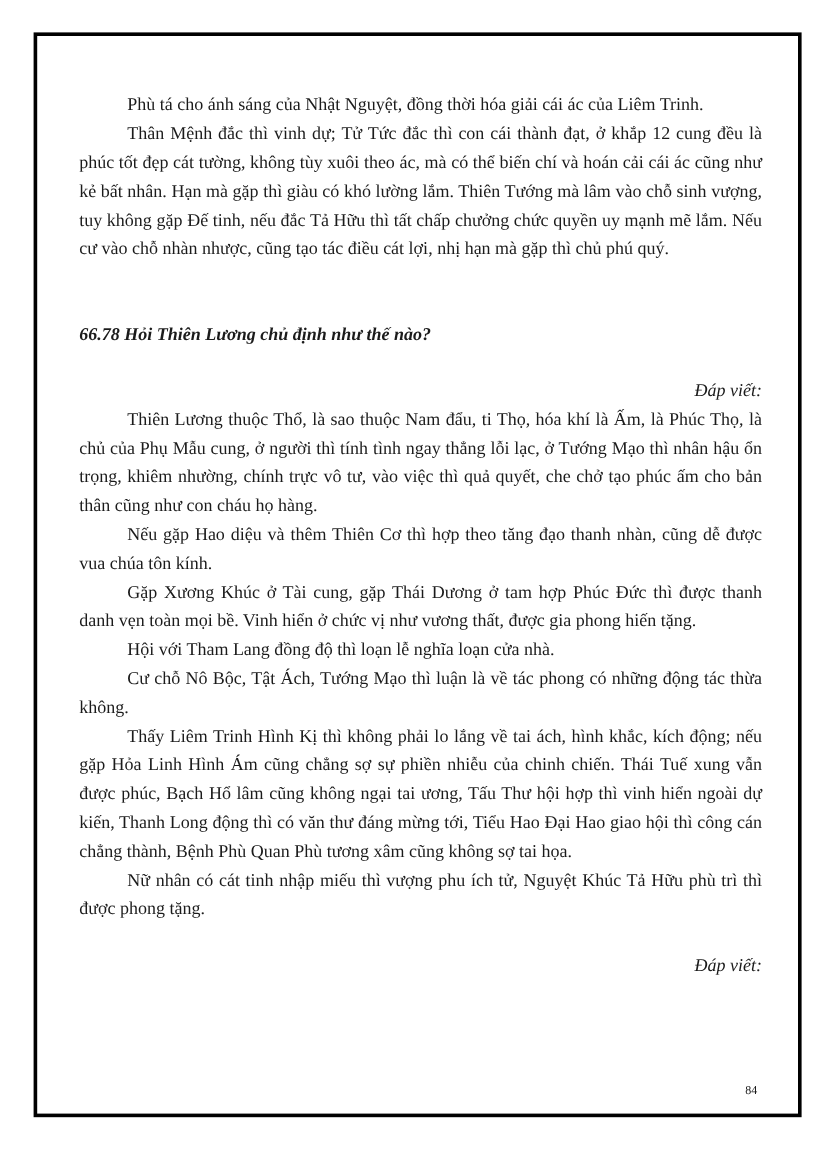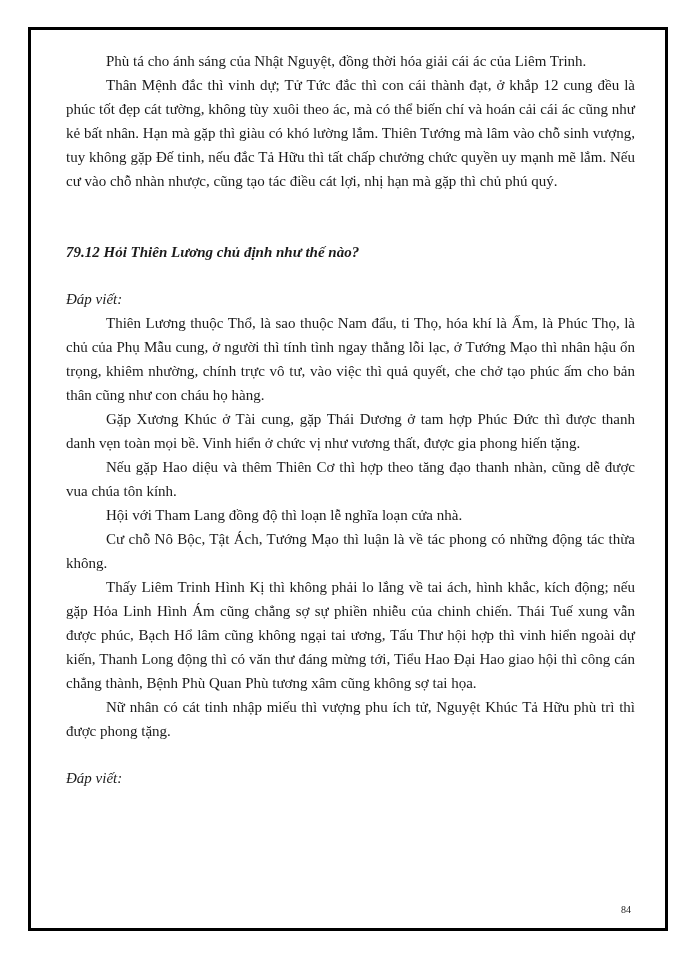--- a/index.html
+++ b/index.html
@@ -17,21 +17,21 @@
     width: 640px;
     height: 904px;
     box-sizing: border-box;
     border: 3px solid #000000;
     background: #ffffff;
   }
   .content {
     position: absolute;
     left: 35px;
     right: 30px;
-    top: 19px;
+    top: 46px;
     color: #1b1b1b;
     font-size: 15px;
     line-height: 24px;
     text-align: justify;
   }
   .para {
     margin: 0;
     text-indent: 40px;
   }
   .section-heading {
@@ -40,43 +40,43 @@
     line-height: 24px;
     font-weight: bold;
     font-style: italic;
     text-indent: 0;
     text-align: left;
   }
   .answer-label {
     margin: 23px 0 0 0;
     font-style: italic;
     text-indent: 0;
-    text-align: left;
+    text-align: right;
     font-family: Liberation Serif, serif;
   }
   .page-number {
     position: absolute;
     right: 34px;
     bottom: 13px;
     font-size: 10px;
     color: #1b1b1b;
   }
 </style>
 </head>
 <body>
 
 <div class="page">
   <div class="content">
     <p class="para">Phù tá cho ánh sáng của Nhật Nguyệt, đồng thời hóa giải cái ác của Liêm Trinh.</p>
     <p class="para">Thân Mệnh đắc thì vinh dự; Tử Tức đắc thì con cái thành đạt, ở khắp 12 cung đều là phúc tốt đẹp cát tường, không tùy xuôi theo ác, mà có thể biến chí và hoán cải cái ác cũng như kẻ bất nhân. Hạn mà gặp thì giàu có khó lường lắm. Thiên Tướng mà lâm vào chỗ sinh vượng, tuy không gặp Đế tinh, nếu đắc Tả Hữu thì tất chấp chưởng chức quyền uy mạnh mẽ lắm. Nếu cư vào chỗ nhàn nhược, cũng tạo tác điều cát lợi, nhị hạn mà gặp thì chủ phú quý.</p>
-    <p class="section-heading">79.12 Hỏi Thiên Lương chủ định như thế nào?</p>
+    <p class="section-heading">66.78 Hỏi Thiên Lương chủ định như thế nào?</p>
     <p class="answer-label">Đáp viết:</p>
     <p class="para">Thiên Lương thuộc Thổ, là sao thuộc Nam đẩu, ti Thọ, hóa khí là Ấm, là Phúc Thọ, là chủ của Phụ Mẫu cung, ở người thì tính tình ngay thẳng lỗi lạc, ở Tướng Mạo thì nhân hậu ổn trọng, khiêm nhường, chính trực vô tư, vào việc thì quả quyết, che chở tạo phúc ấm cho bản thân cũng như con cháu họ hàng.</p>
+    <p class="para">Nếu gặp Hao diệu và thêm Thiên Cơ thì hợp theo tăng đạo thanh nhàn, cũng dễ được vua chúa tôn kính.</p>
     <p class="para">Gặp Xương Khúc ở Tài cung, gặp Thái Dương ở tam hợp Phúc Đức thì được thanh danh vẹn toàn mọi bề. Vinh hiển ở chức vị như vương thất, được gia phong hiến tặng.</p>
-    <p class="para">Nếu gặp Hao diệu và thêm Thiên Cơ thì hợp theo tăng đạo thanh nhàn, cũng dễ được vua chúa tôn kính.</p>
     <p class="para">Hội với Tham Lang đồng độ thì loạn lễ nghĩa loạn cửa nhà.</p>
     <p class="para">Cư chỗ Nô Bộc, Tật Ách, Tướng Mạo thì luận là về tác phong có những động tác thừa không.</p>
     <p class="para">Thấy Liêm Trinh Hình Kị thì không phải lo lắng về tai ách, hình khắc, kích động; nếu gặp Hỏa Linh Hình Ám cũng chẳng sợ sự phiền nhiễu của chinh chiến. Thái Tuế xung vẫn được phúc, Bạch Hổ lâm cũng không ngại tai ương, Tấu Thư hội hợp thì vinh hiển ngoài dự kiến, Thanh Long động thì có văn thư đáng mừng tới, Tiểu Hao Đại Hao giao hội thì công cán chẳng thành, Bệnh Phù Quan Phù tương xâm cũng không sợ tai họa.</p>
     <p class="para">Nữ nhân có cát tinh nhập miếu thì vượng phu ích tử, Nguyệt Khúc Tả Hữu phù trì thì được phong tặng.</p>
     <p class="answer-label">Đáp viết:</p>
   </div>
   <div class="page-number">84</div>
 </div>
 
 </body></html>

